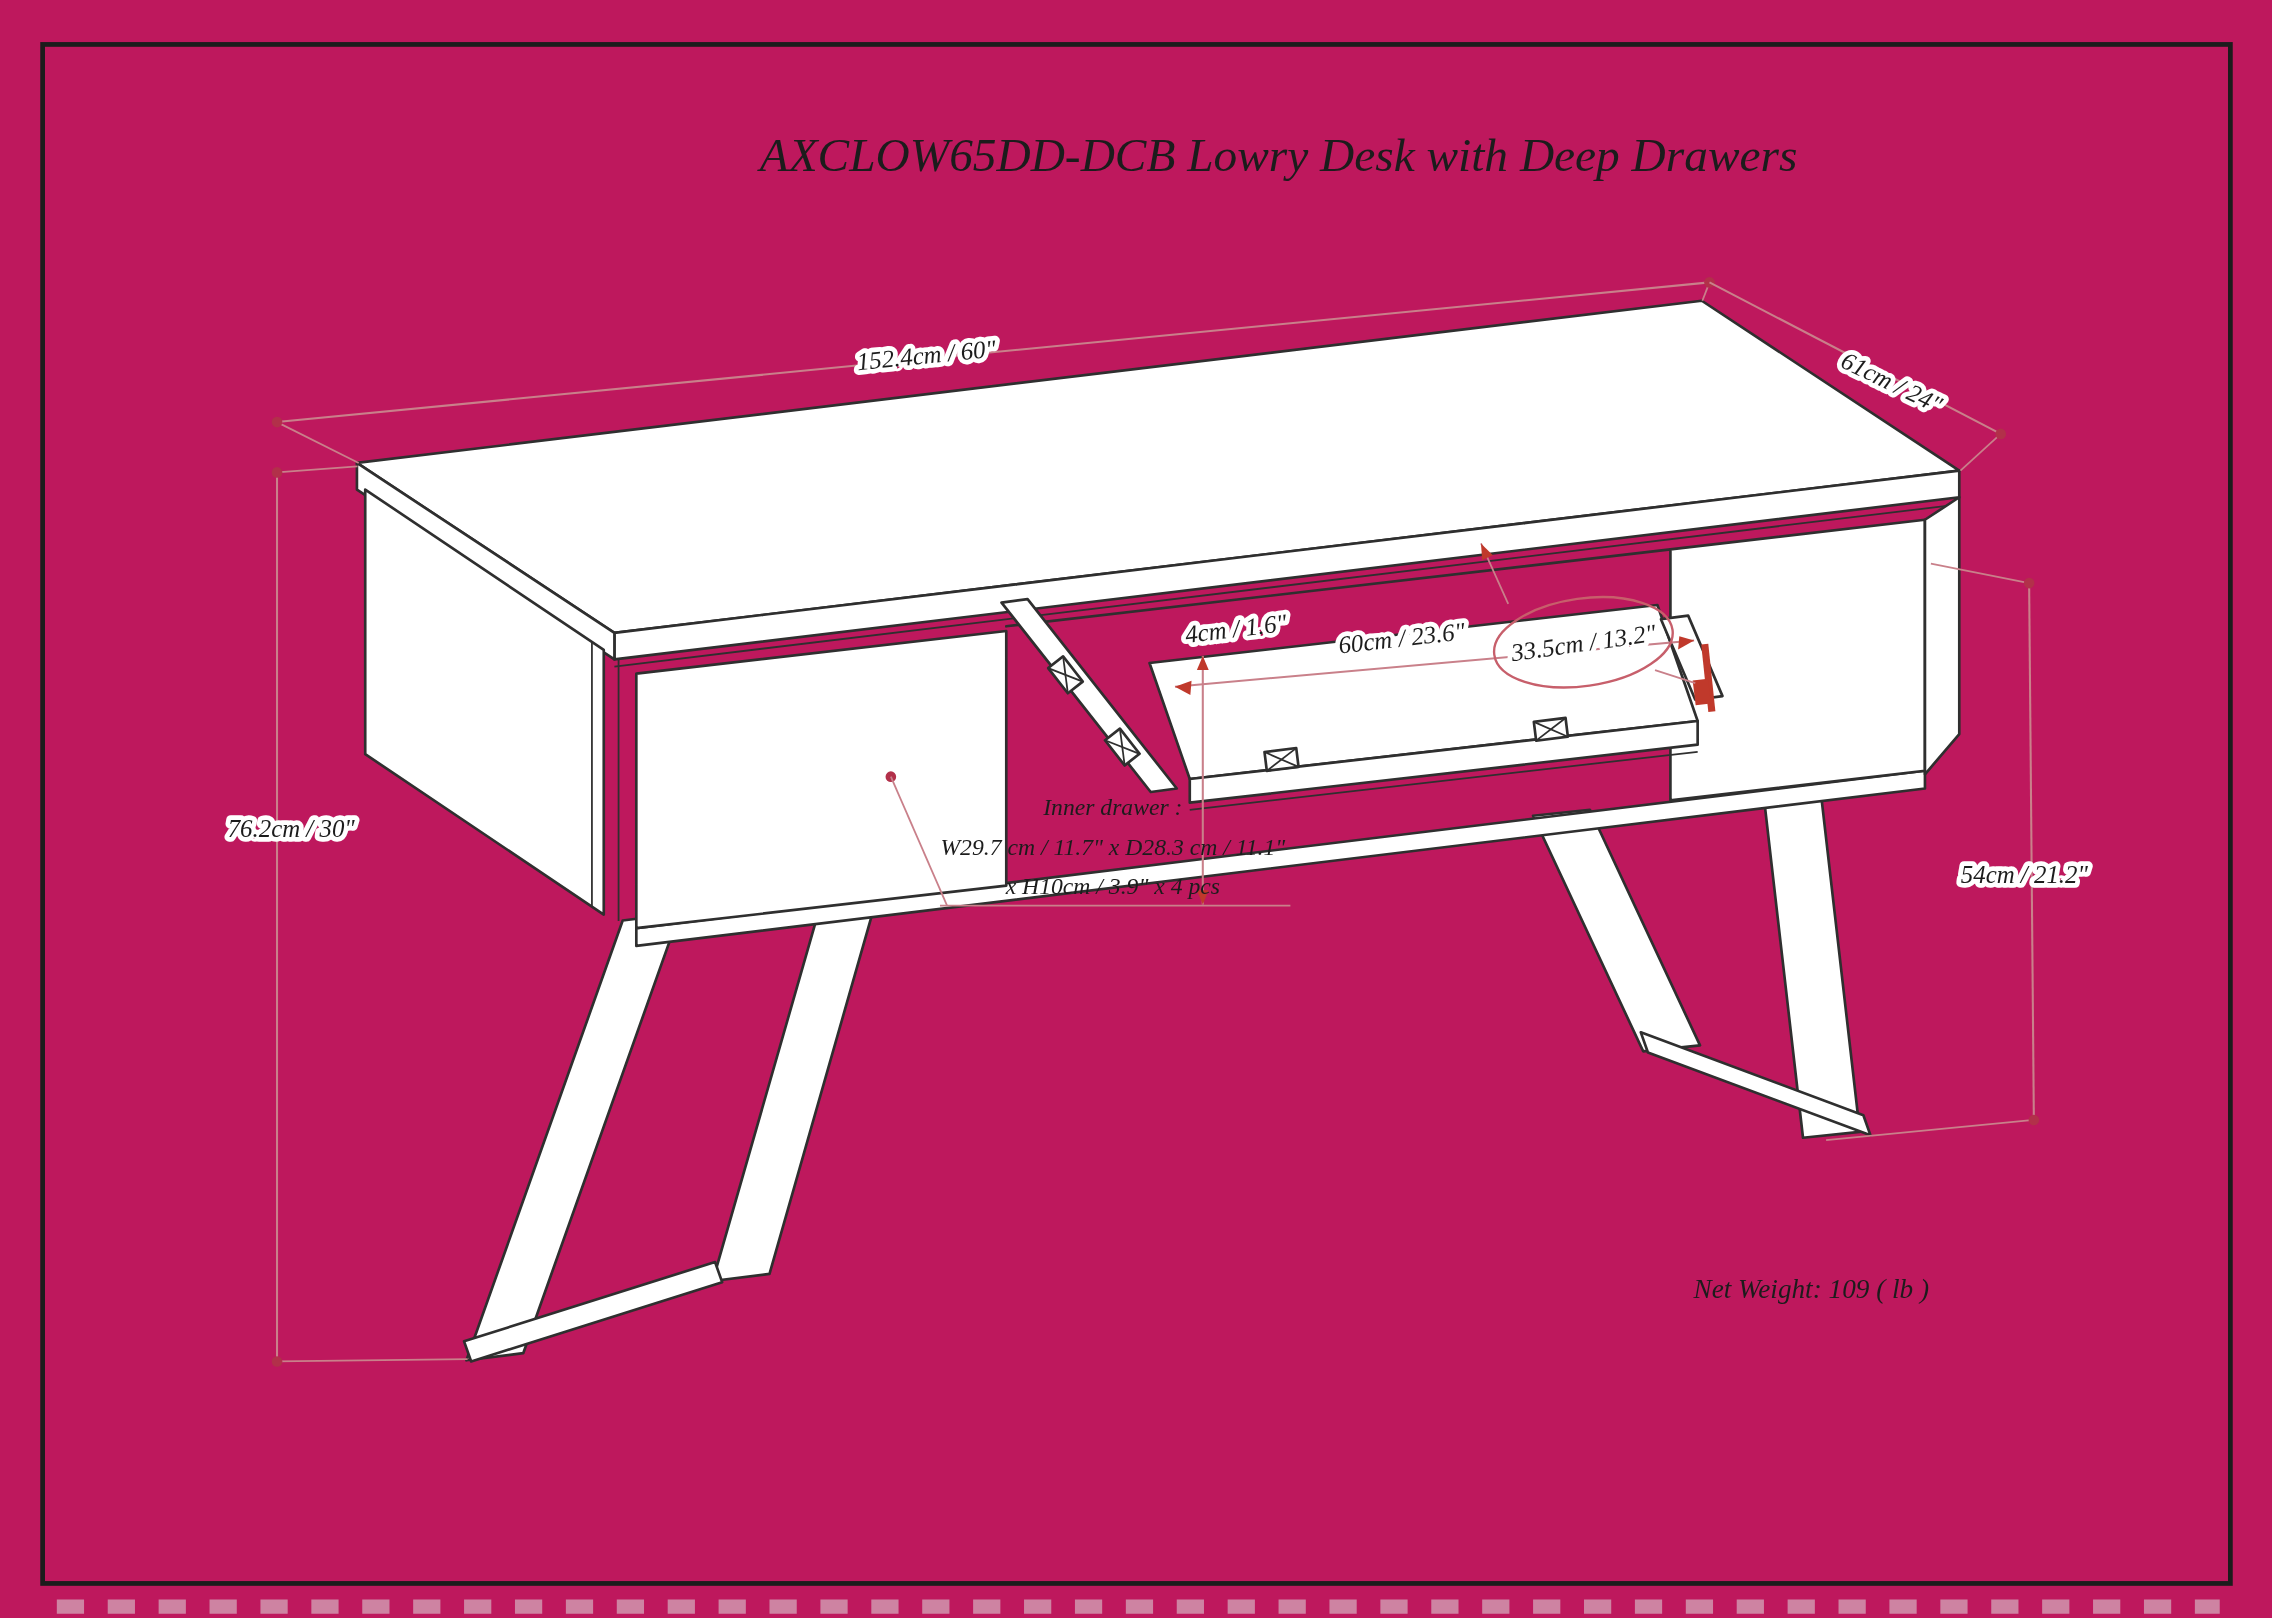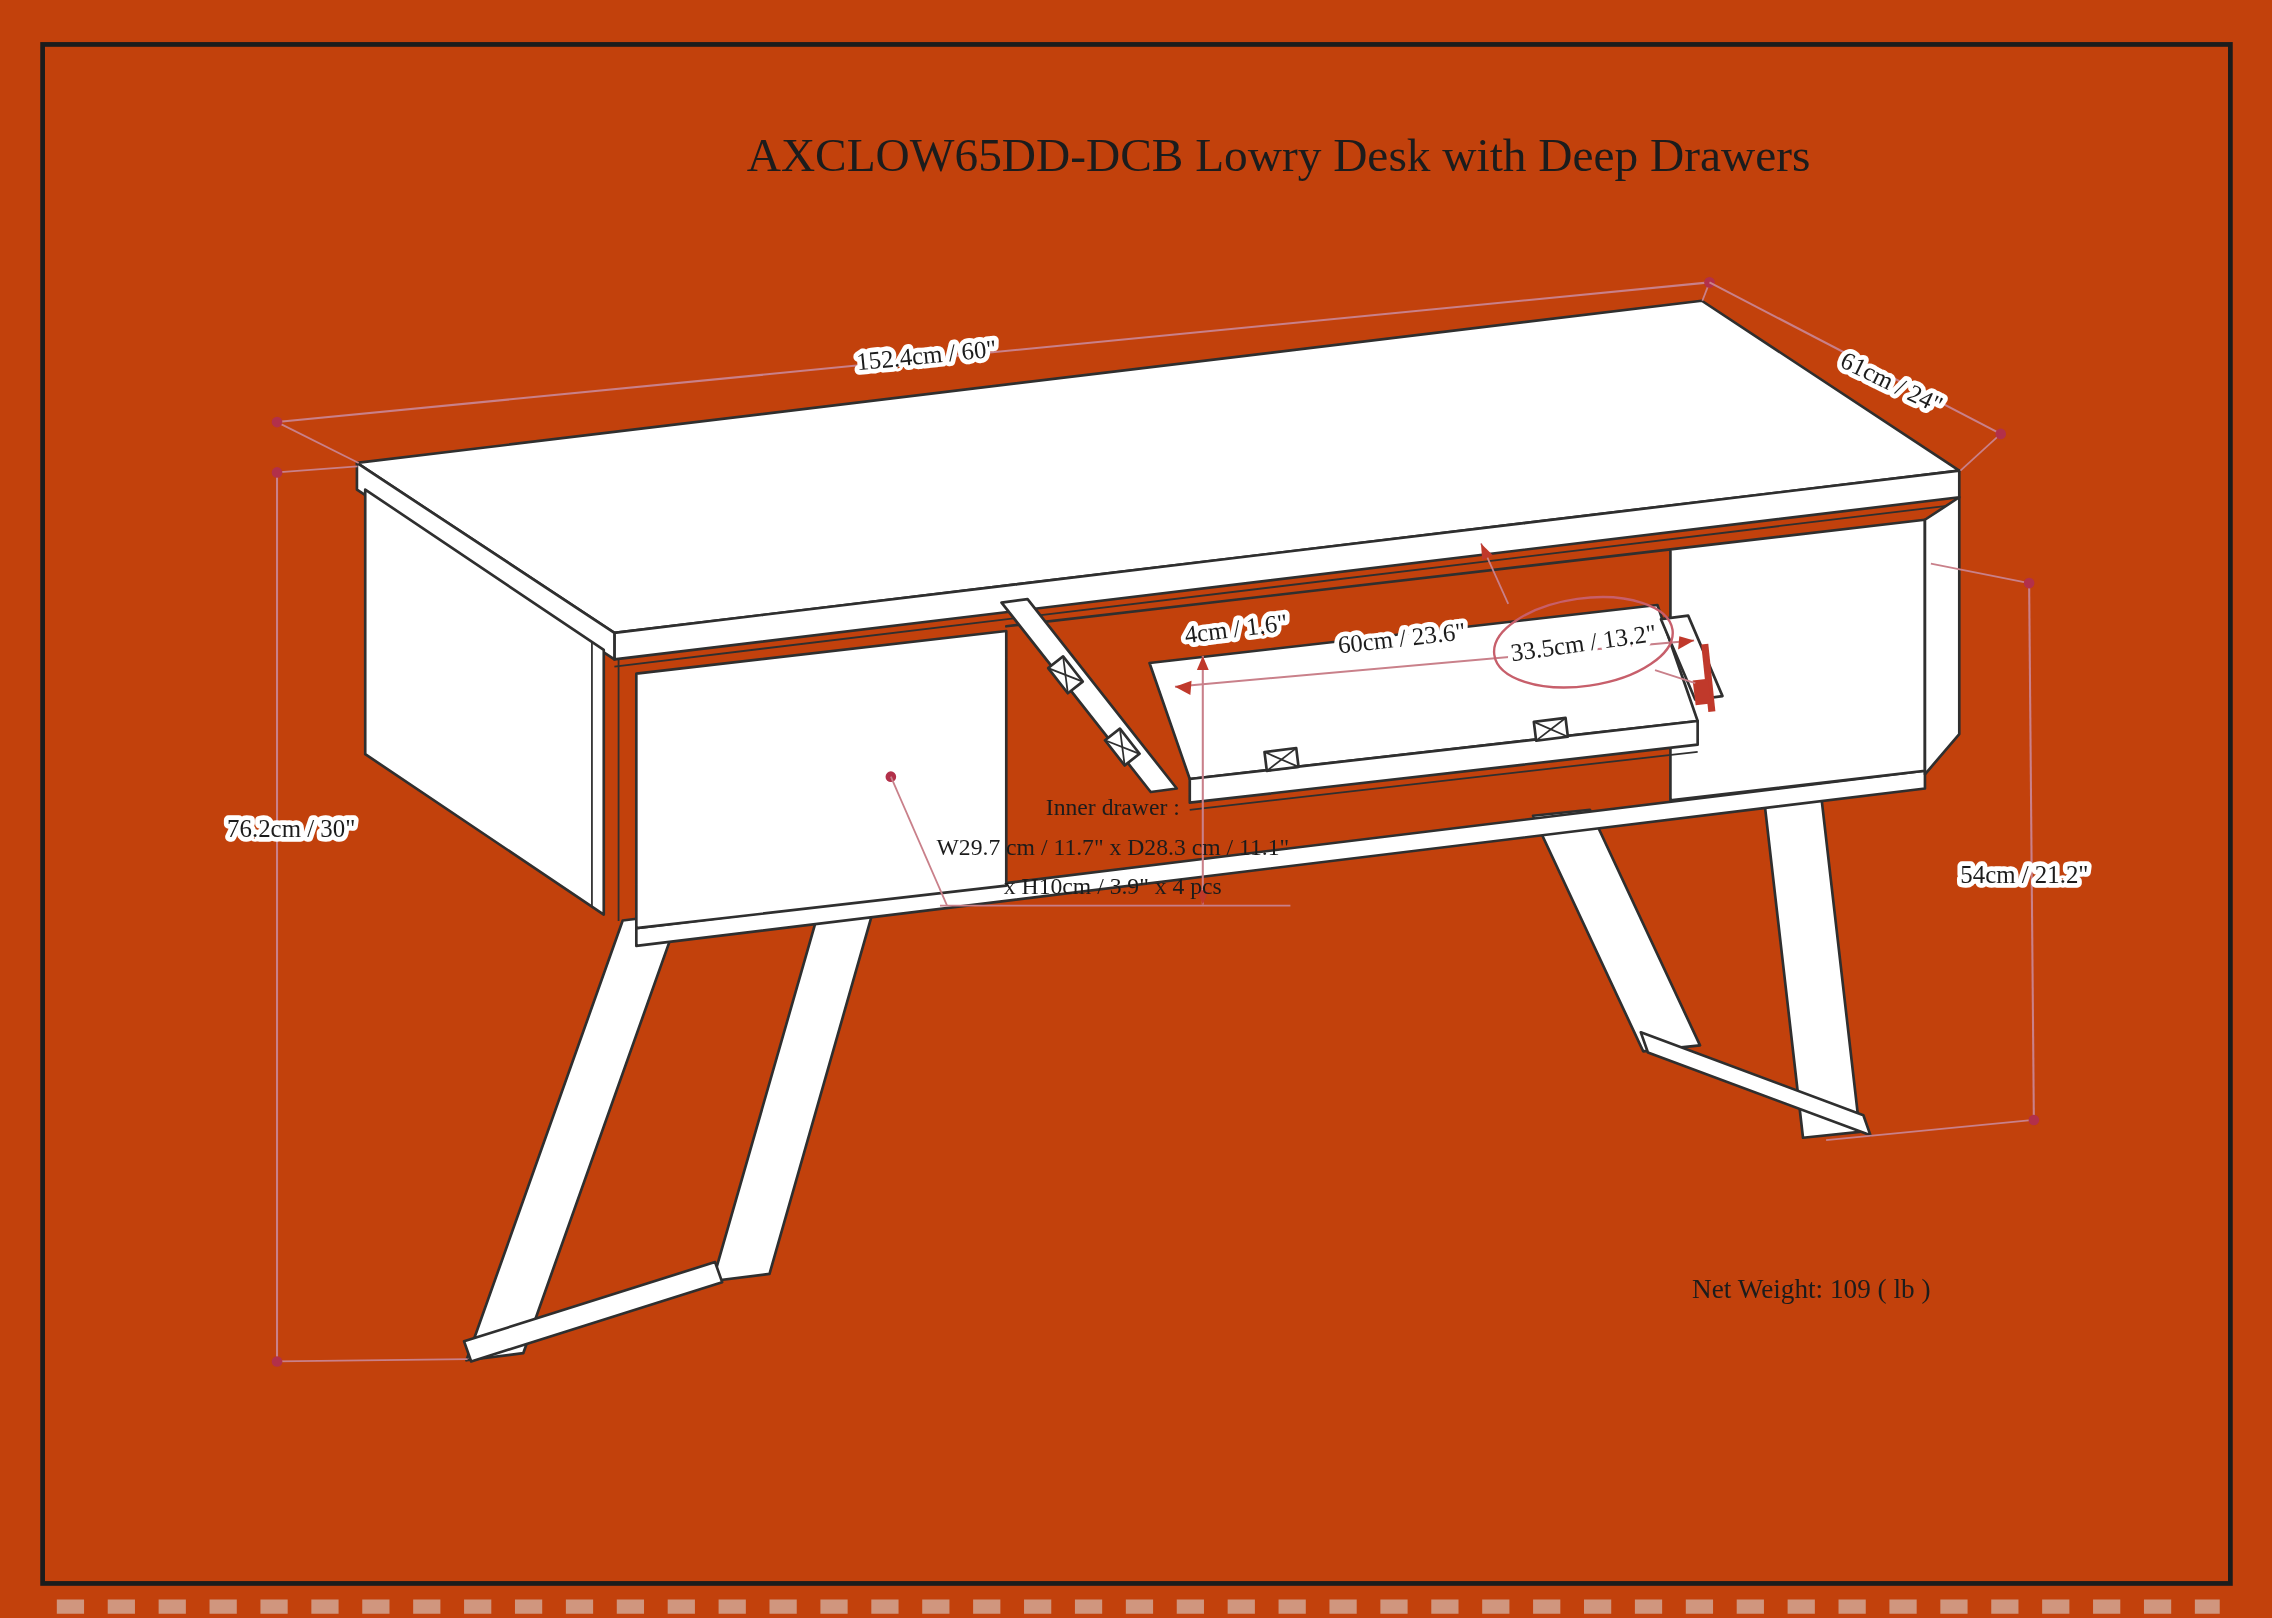--- a/index.html
+++ b/index.html
@@ -1,17 +1,17 @@
 <!DOCTYPE html>
 <html style="font-size:9.5px"><head>
 <meta charset="utf-8">
 <style>
   html,body{margin:0;padding:0;background:#ffffff;}
-  .sheet{position:relative;width:2273px;height:1619px;background:#c2410c;overflow:hidden;
-         font-family:"Liberation Serif","DejaVu Serif",serif;}
+  .sheet{position:relative;width:2273px;height:1619px;background:#be185d;overflow:hidden;
+         font-family:"Liberation Serif","DejaVu Serif",serif;font-style:italic;}
   svg{position:absolute;left:0;top:0;}
   
   .bl{stroke:#2f2f2f;stroke-width:4.5;fill:none;stroke-linejoin:round;stroke-linecap:round;}
   .bl3{stroke:#2f2f2f;stroke-width:3;fill:none;stroke-linejoin:round;}
   .blf{stroke:#2f2f2f;stroke-width:4.5;fill:#ffffff;stroke-linejoin:round;}
   
   .dline{stroke:#c9808a;stroke-width:3.5;fill:none;}
   .dext{stroke:#c9808a;stroke-width:3;fill:none;}
   .ddot{fill:#b2304a;stroke:none;}
   .darrow{fill:#c0392b;stroke:none;}

